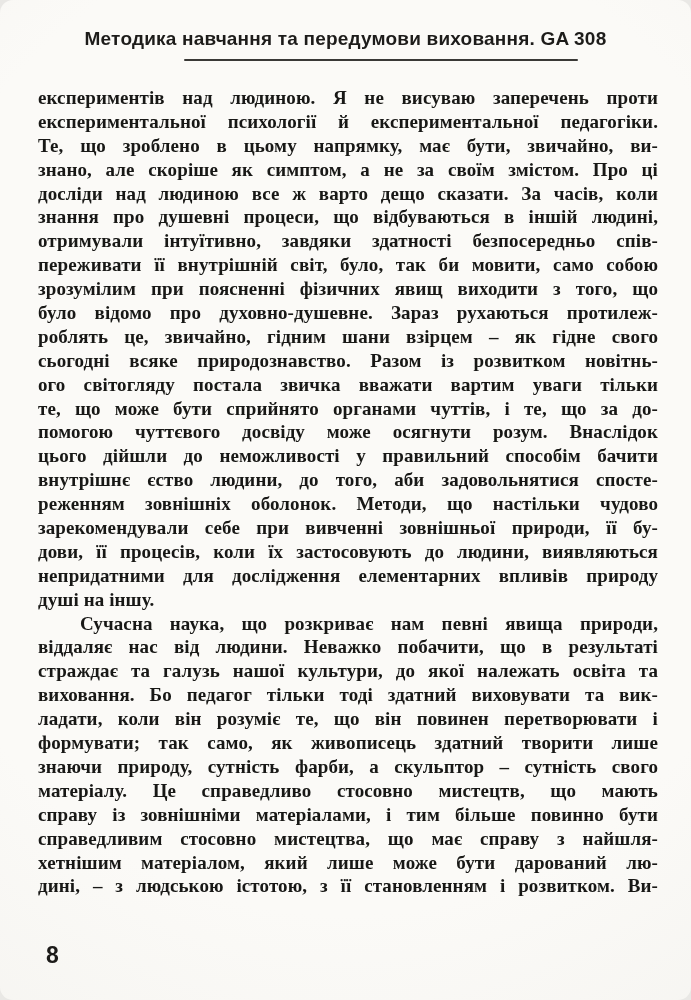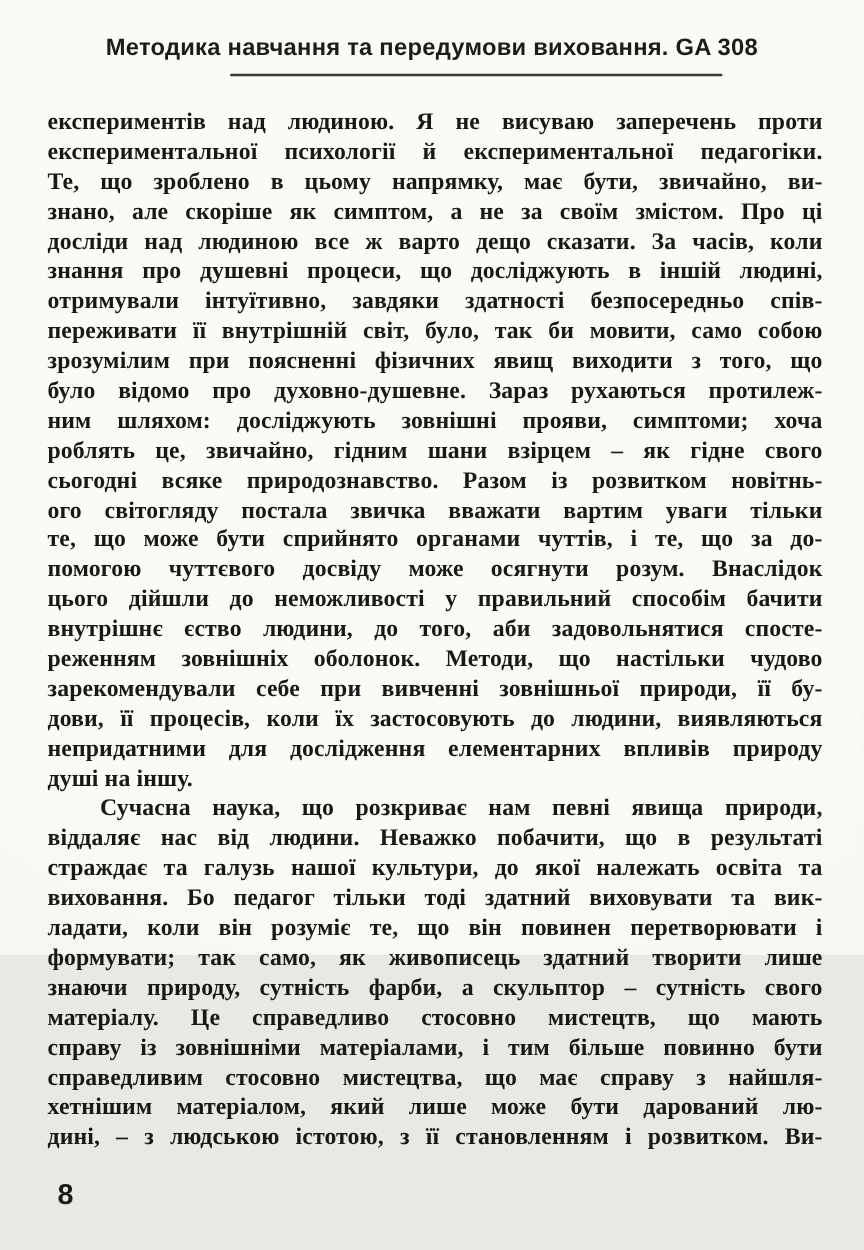--- a/index.html
+++ b/index.html
@@ -9,24 +9,25 @@
   body {
     width: 691px;
     height: 1000px;
     overflow: hidden;
     font-family: "Liberation Serif", serif;
     background: #e9e8e5;
   }
   .page {
     position: relative;
     width: 691px;
-    height: 764px;
+    height: 1000px;
     background:
       radial-gradient(ellipse 120% 90% at 50% 42%, var(--paper, #fbfaf7) 55%, #f2f1ed 100%);
     color: var(--ink, #1a1a1a);
+    border-radius: 13px;
   }
   
   .header-title {
     position: absolute;
     top: 28px;
     left: 0;
     width: 100%;
     text-align: center;
     font-family: "Liberation Sans", sans-serif;
     font-weight: 600;
@@ -88,26 +89,25 @@
   <div class="header-title">Методика навчання та передумови виховання. GA 308</div>
 
   <div class="header-rule"></div>
 
   <div class="body-text">
       <div class="line"><span>експериментів над людиною. Я не висуваю заперечень проти</span></div>
       <div class="line"><span>експериментальної психології й експериментальної педагогіки.</span></div>
       <div class="line"><span>Те, що зроблено в цьому напрямку, має бути, звичайно, ви-</span></div>
       <div class="line"><span>знано, але скоріше як симптом, а не за своїм змістом. Про ці</span></div>
       <div class="line"><span>досліди над людиною все ж варто дещо сказати. За часів, коли</span></div>
-      <div class="line"><span>знання про душевні процеси, що досліджують в іншій людині,</span></div>
+      <div class="line"><span>знання про душевні процеси, що відбуваються в іншій людині,</span></div>
       <div class="line"><span>отримували інтуїтивно, завдяки здатності безпосередньо спів-</span></div>
       <div class="line"><span>переживати її внутрішній світ, було, так би мовити, само собою</span></div>
       <div class="line"><span>зрозумілим при поясненні фізичних явищ виходити з того, що</span></div>
       <div class="line"><span>було відомо про духовно-душевне. Зараз рухаються протилеж-</span></div>
-      <div class="line"><span>ним шляхом: досліджують зовнішні прояви, симптоми; хоча</span></div>
       <div class="line"><span>роблять це, звичайно, гідним шани взірцем – як гідне свого</span></div>
       <div class="line"><span>сьогодні всяке природознавство. Разом із розвитком новітнь-</span></div>
       <div class="line"><span>ого світогляду постала звичка вважати вартим уваги </span><span class="it">тільки</span></div>
       <div class="line"><span class="it">те</span><span>, що може бути сприйнято органами чуттів, і </span><span class="it">те</span><span>, що за до-</span></div>
       <div class="line"><span>помогою чуттєвого досвіду може осягнути розум. Внаслідок</span></div>
       <div class="line"><span>цього дійшли до неможливості у правильний способім бачити</span></div>
       <div class="line"><span>внутрішнє єство людини, до того, аби задовольнятися спосте-</span></div>
       <div class="line"><span>реженням зовнішніх оболонок. Методи, що настільки чудово</span></div>
       <div class="line"><span>зарекомендували себе при вивченні зовнішньої природи, її бу-</span></div>
       <div class="line"><span>дови, її процесів, коли їх застосовують до людини, виявляються</span></div>

